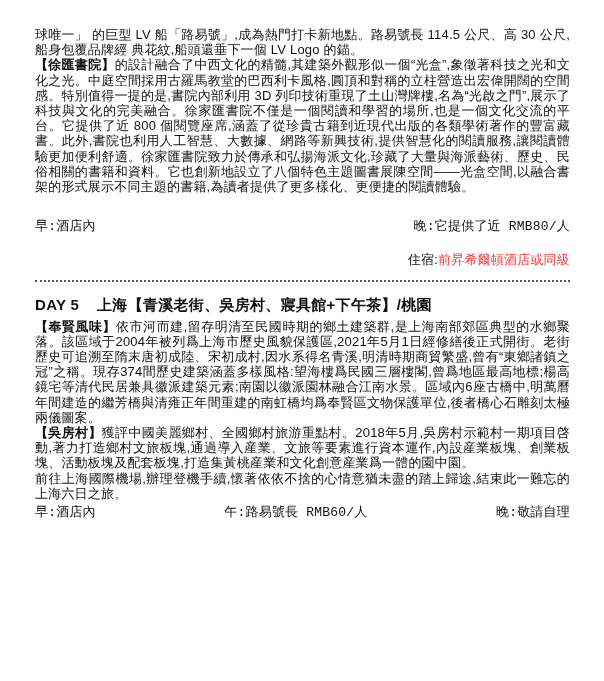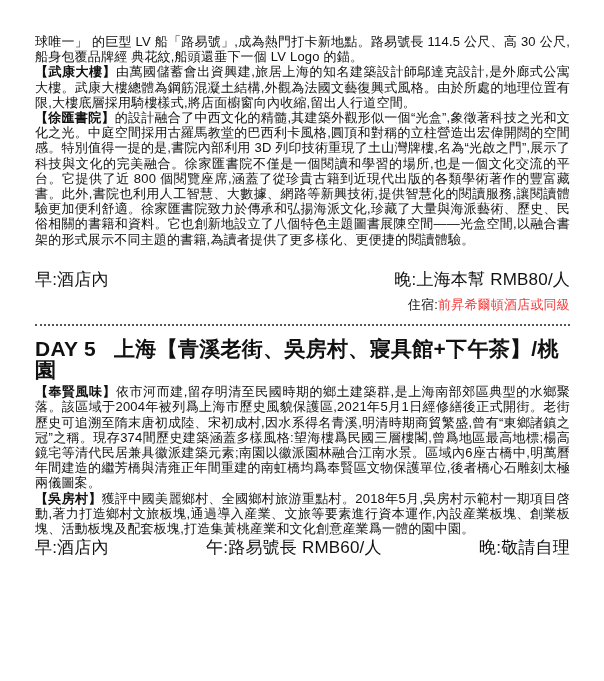--- a/index.html
+++ b/index.html
@@ -6,89 +6,90 @@
   body {
     width: 604px; height: 681px;
     background: #ffffff;
     color: #111111;
     font-family: "Liberation Sans", sans-serif;
     overflow: hidden;
   }
   .page {
     box-sizing: border-box;
     width: 604px; height: 532px;
-    padding: 34px 34px 0 35px;
+    padding: 27px 34px 0 35px;
   }
   .para {
     margin: 0;
     font-size: 13px;
     line-height: 15.2px;
     text-align: justify;
     letter-spacing: 0.2px;
   }
   .para .lead { font-weight: bold; }
   .meal-row {
     display: flex;
     justify-content: space-between;
     align-items: baseline;
-    font-size: 17px;
+    font-size: 13px;
     line-height: 15.2px;
     letter-spacing: 0.2px;
+    font-family: Liberation Mono, monospace;
   }
   .meal-row.d4 { margin-top: 25px; }
   .meal-row.d5 { margin-top: 4px; }
   .hotel-row {
     text-align: right;
     font-size: 13px;
     line-height: 15.2px;
-    margin-top: 10px;
+    margin-top: 18px;
     letter-spacing: 0.2px;
   }
   .red { color: var(--highlight-red, #f43b3b); }
   .divider {
     border: none;
     border-top: 2px dotted #555555;
     margin: 12px 0 0 0;
     height: 0;
   }
   .day-title {
     margin: 12px 0 4px 0;
-    font-size: 21px;
+    font-size: 15px;
     font-weight: bold;
     line-height: 21px;
     letter-spacing: 0.3px;
   }
   .day-title .title-gap { display: inline-block; width: 18px; }
 </style>
 </head>
 <body style="color: rgb(17, 17, 17);">
 
 <div class="page">
 
   <section>
     <p class="para"><span class="lead"></span><span>球唯一」 的巨型 LV 船「路易號」,成為熱門打卡新地點。路易號長 114.5 公尺、高 30 公尺,船身包覆品牌經 典花紋,船頭還垂下一個 LV Logo 的錨。</span></p>
-    <p class="para"><span class="lead">【武康大樓】</span><span>由萬國儲蓄會出資興建,旅居上海的知名建築設計師鄔達克設計,是外廊式公寓大樓。武康大樓總體為鋼筋混凝土結構,外觀為法國文藝復興式風格。由於所處的地理位置有限,大樓底層採用騎樓樣式,將店面櫥窗向內收縮,留出人行道空間。</span></p>
     <p class="para"><span class="lead">【徐匯書院】</span><span>的設計融合了中西文化的精髓,其建築外觀形似一個“光盒”,象徵著科技之光和文化之光。中庭空間採用古羅馬教堂的巴西利卡風格,圓頂和對稱的立柱營造出宏偉開闊的空間感。特別值得一提的是,書院內部利用 3D 列印技術重現了土山灣牌樓,名為“光啟之門”,展示了科技與文化的完美融合。徐家匯書院不僅是一個閱讀和學習的場所,也是一個文化交流的平台。它提供了近 800 個閱覽座席,涵蓋了從珍貴古籍到近現代出版的各類學術著作的豐富藏書。此外,書院也利用人工智慧、大數據、網路等新興技術,提供智慧化的閱讀服務,讓閱讀體驗更加便利舒適。徐家匯書院致力於傳承和弘揚海派文化,珍藏了大量與海派藝術、歷史、民俗相關的書籍和資料。它也創新地設立了八個特色主題圖書展陳空間——光盒空間,以融合書架的形式展示不同主題的書籍,為讀者提供了更多樣化、更便捷的閱讀體驗。</span></p>
 
     <div class="meal-row d4">
       <span>早:酒店內</span>
-      <span>晚:上海本幫 RMB80/人</span>
+      <span>晚:它提供了近 RMB80/人</span>
     </div>
     <div class="hotel-row">
       <span>住宿:</span><span class="red">前昇希爾頓酒店或同級</span>
     </div>
   </section>
 
   <hr class="divider">
 
   <section>
     <h2 class="day-title"><span>DAY 5</span><span class="title-gap"></span><span>上海【青溪老街、吳房村、寢具館+下午茶】/桃園</span></h2>
 
     <p class="para"><span class="lead">【奉賢風味】</span><span>依市河而建,留存明清至民國時期的鄉土建築群,是上海南部郊區典型的水鄉聚落。該區域于2004年被列爲上海市歷史風貌保護區,2021年5月1日經修繕後正式開街。老街歷史可追溯至隋末唐初成陸、宋初成村,因水系得名青溪,明清時期商貿繁盛,曾有“東鄉諸鎮之冠”之稱。現存374間歷史建築涵蓋多樣風格:望海樓爲民國三層樓閣,曾爲地區最高地標;楊高鏡宅等清代民居兼具徽派建築元素;南園以徽派園林融合江南水景。區域內6座古橋中,明萬曆年間建造的繼芳橋與清雍正年間重建的南虹橋均爲奉賢區文物保護單位,後者橋心石雕刻太極兩儀圖案。</span></p>
     <p class="para"><span class="lead">【吳房村】</span><span>獲評中國美麗鄉村、全國鄉村旅游重點村。2018年5月,吳房村示範村一期項目啓動,著力打造鄉村文旅板塊,通過導入産業、文旅等要素進行資本運作,內設産業板塊、創業板塊、活動板塊及配套板塊,打造集黃桃産業和文化創意産業爲一體的園中園。</span></p>
+    <p class="para"><span class="lead"></span><span>前往上海國際機場,辦理登機手續,懷著依依不捨的心情意猶未盡的踏上歸途,結束此一難忘的上海六日之旅。</span></p>
 
     <div class="meal-row d5">
       <span>早:酒店內</span>
       <span>午:路易號長 RMB60/人</span>
       <span>晚:敬請自理</span>
     </div>
   </section>
 
 </div>
 

